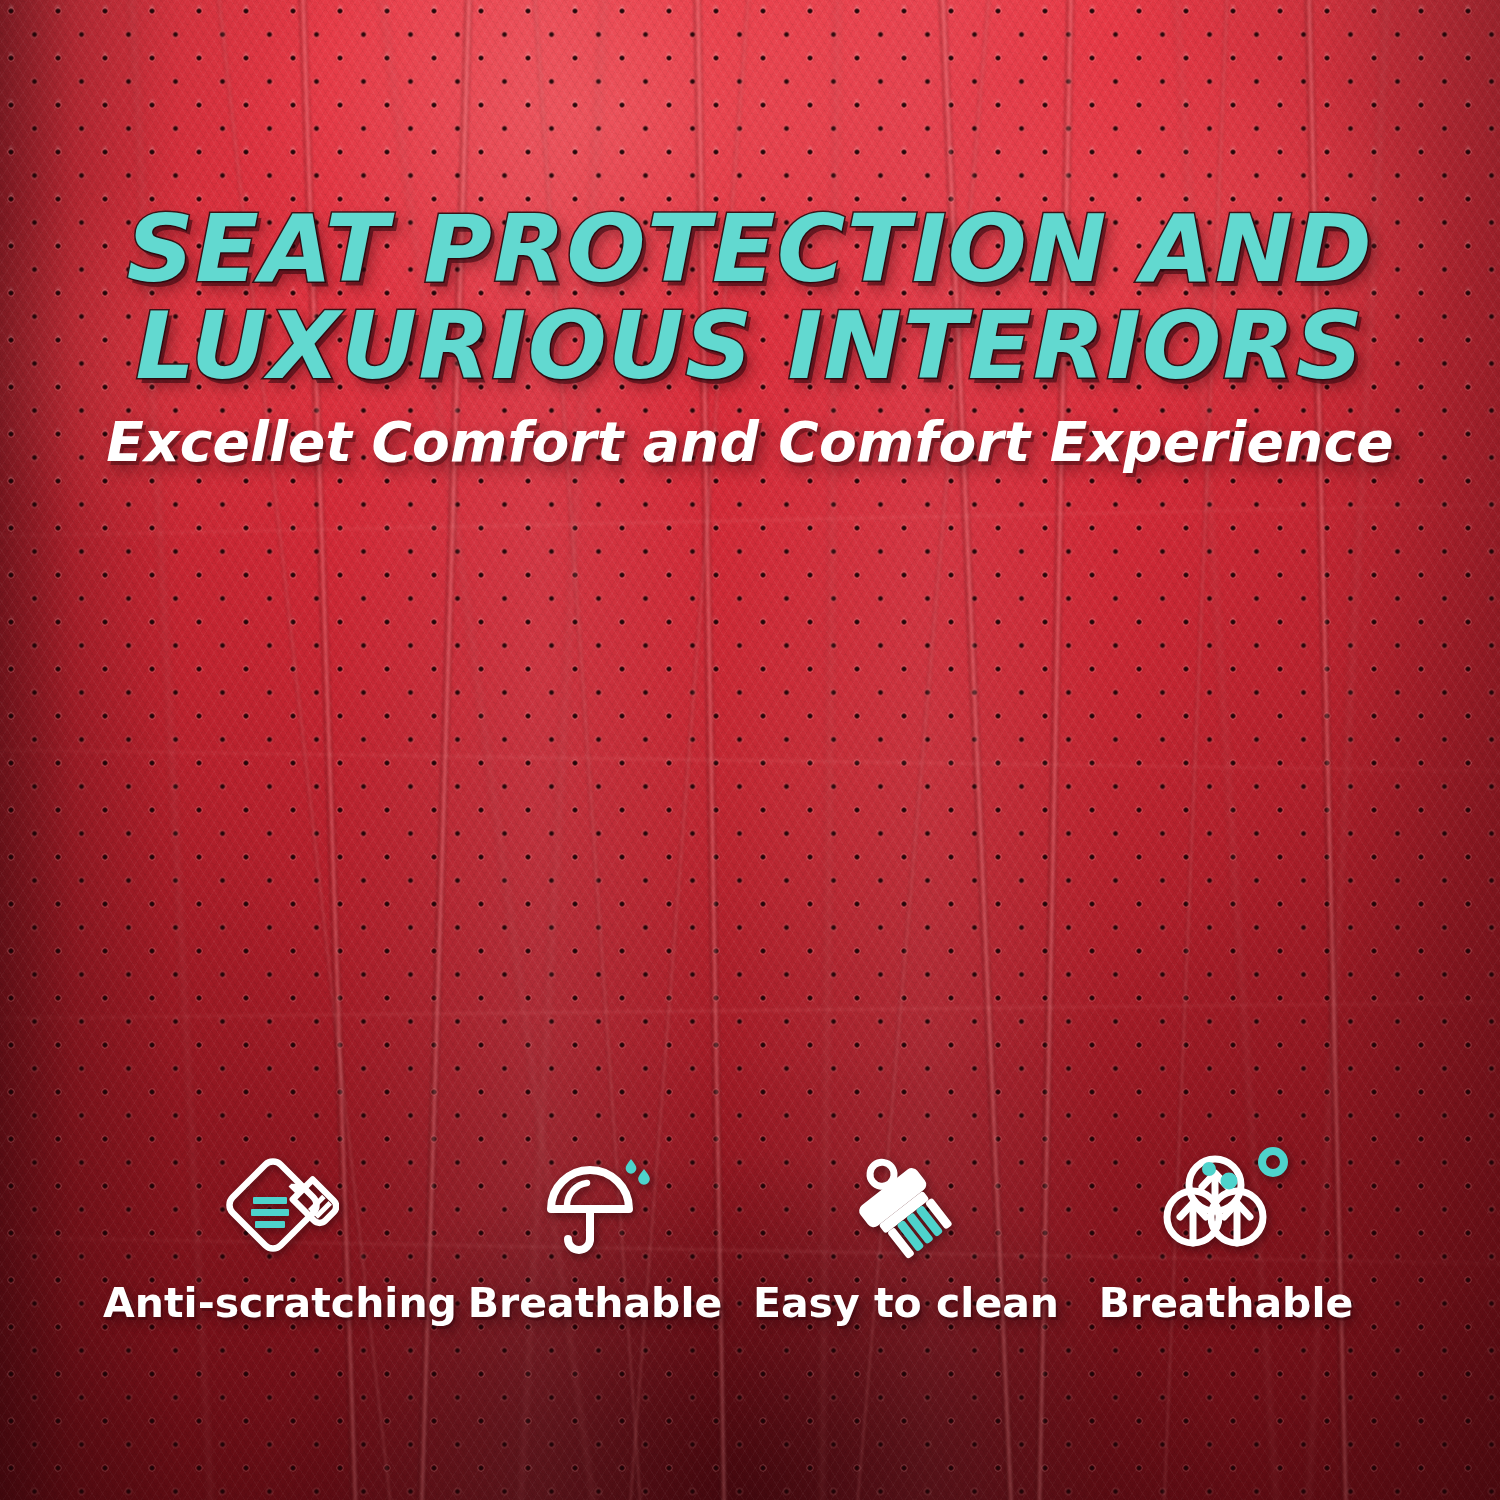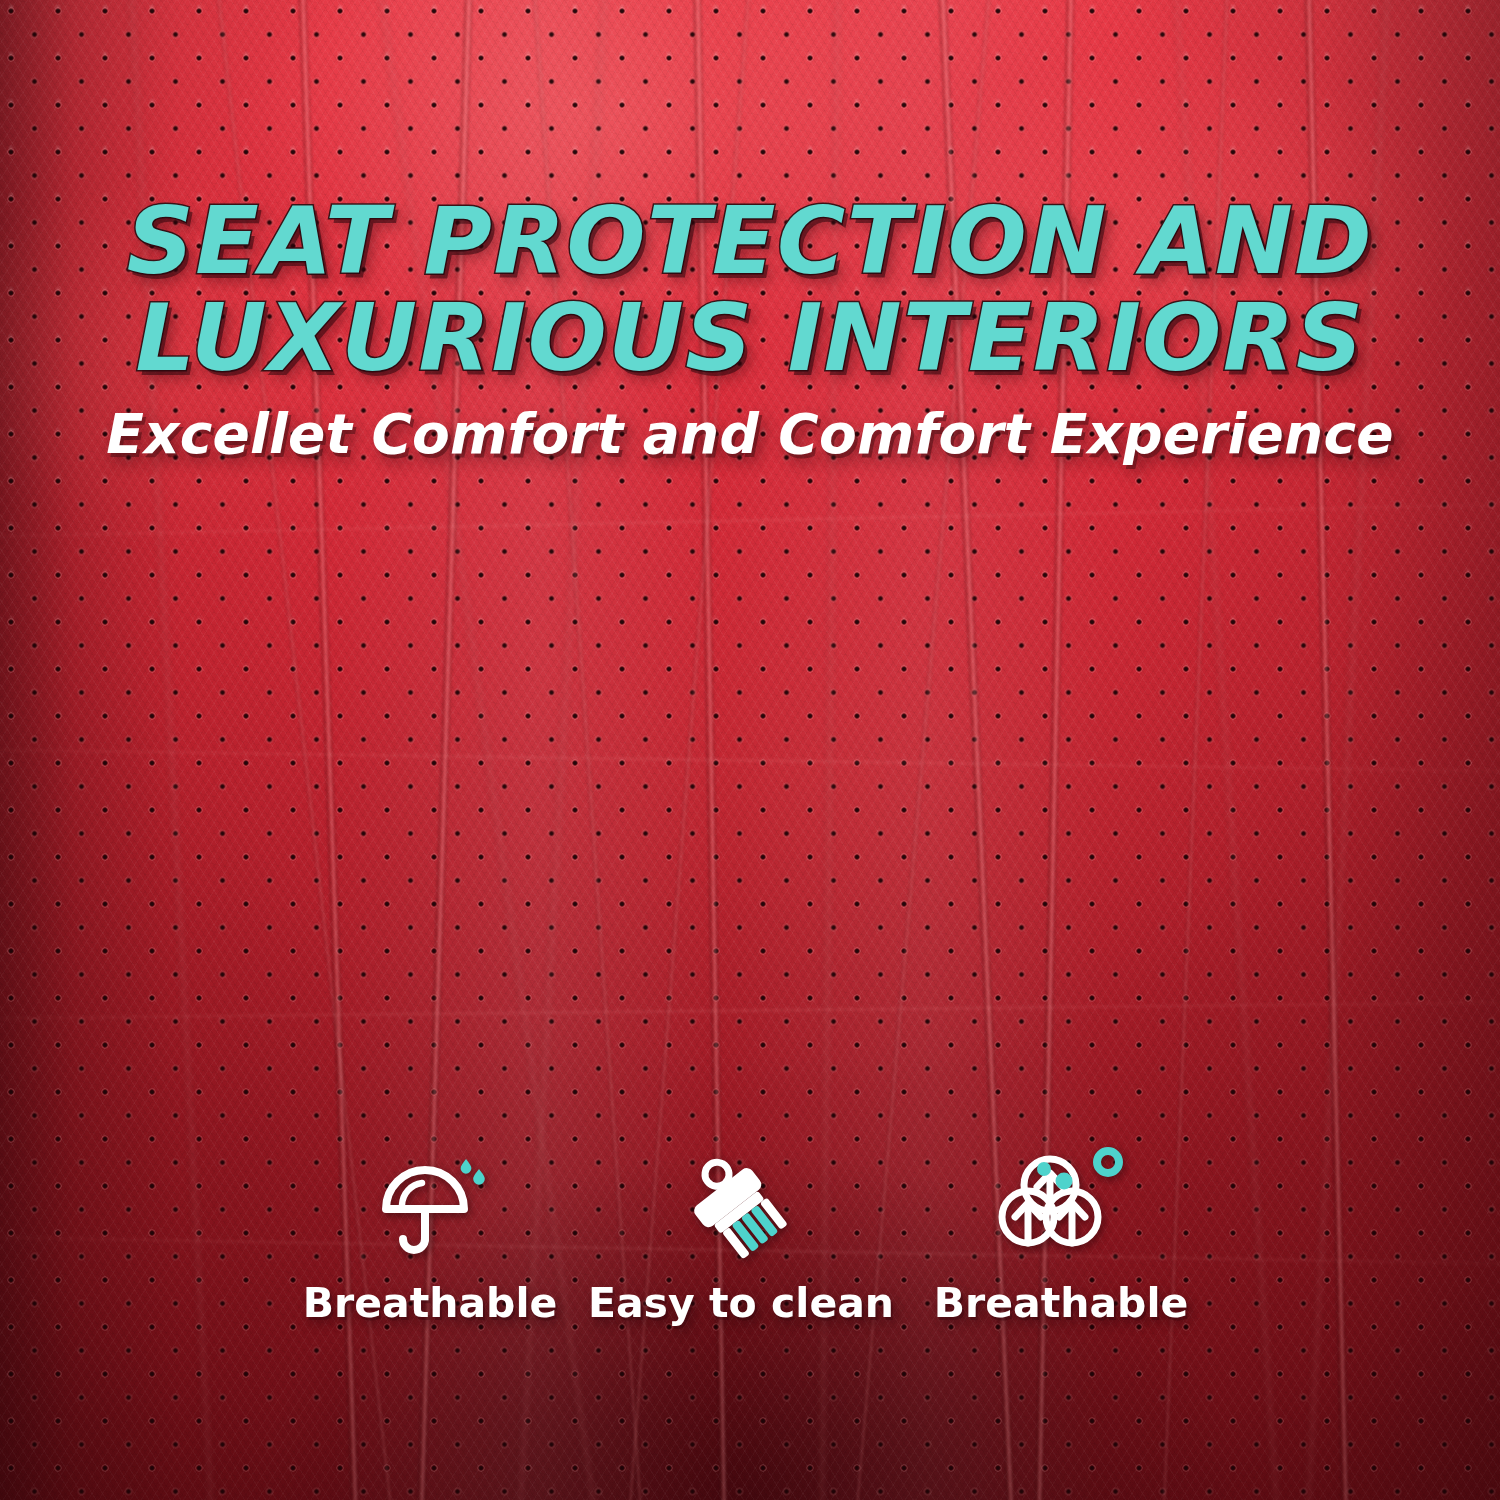--- a/index.html
+++ b/index.html
@@ -180,21 +180,21 @@
   .headline-block {
     position: absolute;
     top: 185px;
     left: 0;
     right: 0;
     text-align: center;
     padding: 0 60px;
   }
 
   .headline {
-    margin: 8px;
+    margin: 16px;
     font-family: "DejaVu Sans", sans-serif;
     font-weight: 700;
     font-style: italic;
     font-size: 93px;
     line-height: 1.04;
     letter-spacing: 1.5px;
     color: #62d9d0;
     -webkit-text-stroke: 3px #3b1418;
     paint-order: stroke fill;
     text-shadow:
@@ -311,20 +311,42 @@
     <div class="headline-block">
       <h1 class="headline">
         <span>SEAT PROTECTION AND</span>
         <span class="line2">LUXURIOUS INTERIORS</span>
       </h1>
       <p class="subhead">Excellet Comfort and Comfort Experience</p>
     </div>
 
     <div class="features">
 
+      <div class="feature f-anti">
+        <div class="feature-icon">
+          <svg width="118" height="112" viewBox="0 0 118 112" fill="none" aria-hidden="true">
+
+            <g transform="rotate(45 52 58)">
+              <rect x="18" y="24" width="68" height="68" rx="11" ry="11" fill="none" stroke="#ffffff" stroke-width="6.5"></rect>
+            </g>
+
+            <g transform="rotate(45 52 58)">
+              <path d="M62 12 h30 a8 8 0 0 1 8 8 v12 a8 8 0 0 1 -8 8 h-30 z" fill="none" stroke="#ffffff" stroke-width="6.5" stroke-linejoin="round"></path>
+              <line x1="82" y1="16" x2="82" y2="36" stroke="#ffffff" stroke-width="5"></line>
+              <line x1="91" y1="16" x2="91" y2="36" stroke="#ffffff" stroke-width="5"></line>
+              <path d="M62 18 L50 30 L50 34 L62 34 z" fill="#ffffff"></path>
+            </g>
+
+            <rect x="32" y="50" width="34" height="7" rx="1" fill="#4ed3cc"></rect>
+            <rect x="30" y="62" width="38" height="7" rx="1" fill="#4ed3cc"></rect>
+            <rect x="34" y="74" width="30" height="7" rx="1" fill="#4ed3cc"></rect>
+          </svg>
+        </div>
+        <div class="feature-label">Anti-scratching</div>
+      </div>
 
       <div class="feature f-water">
         <div class="feature-icon">
           <svg width="112" height="112" viewBox="0 0 112 112" fill="none" aria-hidden="true">
 
             <path d="M12 62 A39 39 0 0 1 90 62 Z" fill="none" stroke="#ffffff" stroke-width="8" stroke-linejoin="round"></path>
 
             <path d="M28 58 A23 23 0 0 1 48 36" fill="none" stroke="#ffffff" stroke-width="6.5" stroke-linecap="round"></path>
 
             <line x1="51" y1="62" x2="51" y2="92" stroke="#ffffff" stroke-width="8" stroke-linecap="round"></line>

